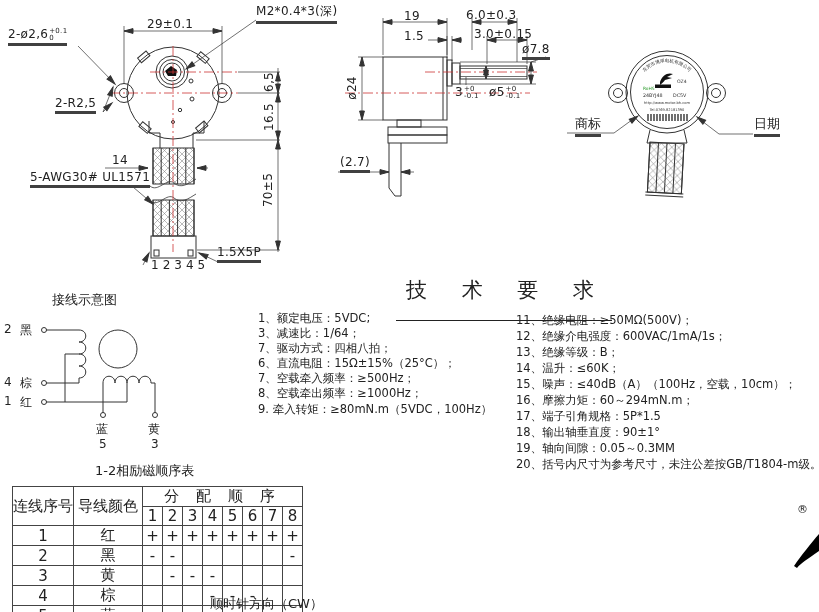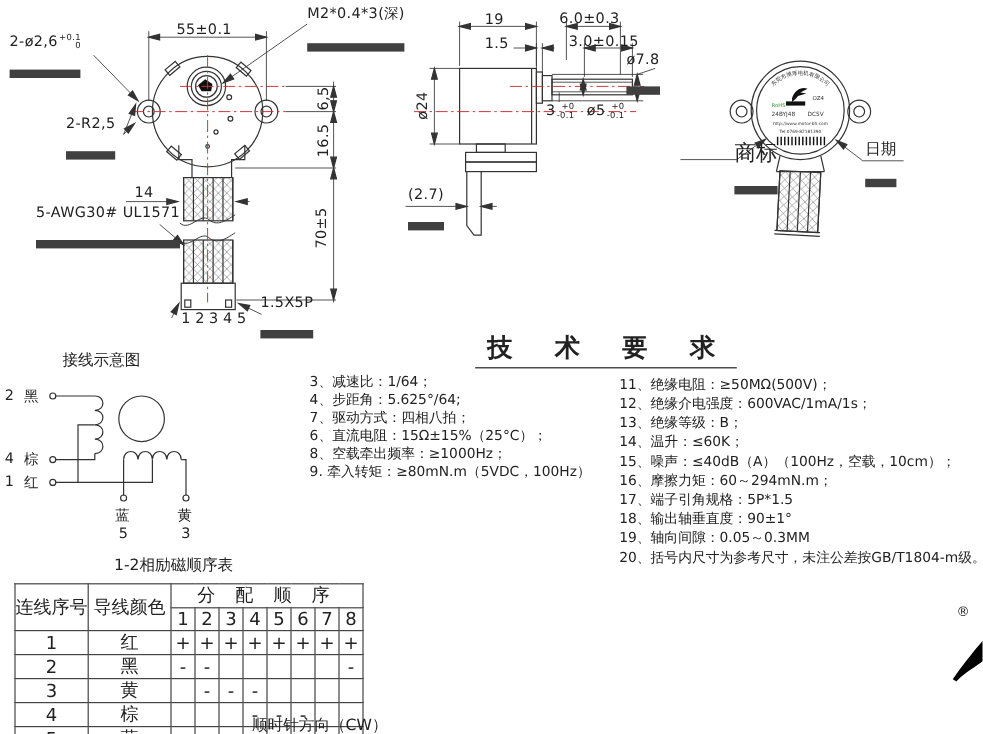--- a/index.html
+++ b/index.html
@@ -1,27 +1,27 @@
 <!DOCTYPE html>
 <html><head>
 <meta charset="utf-8">
 <style>
   html,body{margin:0;padding:0;background:#fff;}
   #canvas{position:relative;width:819px;height:612px;background:#ffffff;overflow:hidden;
           font-family:"DejaVu Sans",sans-serif;color:#222;}
   .abs{position:absolute;}
   .dim{font-size:12px;color:#222;white-space:nowrap;letter-spacing:.3px;}
-  .ul{border-bottom:7px solid #404040;padding-bottom:16px;}
+  .ul{border-bottom:3px solid #404040;padding-bottom:1px;}
   .vtext{transform:rotate(-90deg);transform-origin:center center;text-align:center;}
   .tolstack{display:inline-flex;flex-direction:column;font-size:7px;line-height:7px;
             vertical-align:middle;margin-left:1px;font-style:normal;}
-  .tolstack i{font-style:normal;text-align:right;}
+  .tolstack i{font-style:normal;}
   .cn{font-size:12px;white-space:nowrap;}
-  .tech-title{font-family:"DejaVu Serif",serif;font-size:21px;font-weight:700;
-              letter-spacing:14px;border-bottom:1.5px solid #222;padding:0 4px 2px 10px;text-align:right;}
+  .tech-title{font-family:"DejaVu Serif",serif;font-size:21px;font-weight:400;
+              letter-spacing:14px;border-bottom:1.5px solid #222;padding:0 4px 16px 10px;text-align:right;}
   .tech-item{font-size:11.5px;white-space:nowrap;}
   .tech-left .tech-item{line-height:15.1px;}
   .tech-right .tech-item{line-height:16px;}
   table.exc{border-collapse:collapse;font-size:15px;table-layout:fixed;padding-left:40px;}
   table.exc td,table.exc th{border:1px solid #444;text-align:center;padding:0;
     font-weight:normal;overflow:hidden;white-space:nowrap;}
   .pins{letter-spacing:4px;}
 </style>
 </head>
 <body>
@@ -195,21 +195,21 @@
       <path d="M46,402 H127 V383"></path>
       <path d="M103,383 c0,-9 12,-9 12,0 c0,-9 12,-9 12,0 c0,-9 12,-9 12,0 c0,-9 12,-9 12,0"></path>
       <path d="M103,383 V413"></path>
       <path d="M151,383 H155 V413"></path>
       <circle cx="118" cy="349" r="19"></circle>
     </g>
 
     <path d="M794,566 C801,556 811,543 819,534 L819,551 C809,558 801,563 797,568 Z" fill="#000"></path>
   </svg>
 
-  <div class="abs dim" style="left:147px;top:17px">55±0.1</div>
+  <div class="abs dim" style="left:147px;top:17px">29±0.1</div>
   <div class="abs dim ul" style="left:256px;top:3px">M2*0.4*3(深)</div>
   <div class="abs dim ul" style="left:8px;top:27px">
     <span>2-ø2,6</span><span class="tolstack">
         <i>+0.1</i>
         <i>0</i>
       </span>
   </div>
   <div class="abs dim ul" style="left:55px;top:96px">2-R2,5</div>
   <div class="abs dim vtext" style="left:254px;top:75px;width:30px">6,5</div>
   <div class="abs dim vtext" style="left:249px;top:110px;width:40px">16.5</div>
@@ -232,41 +232,42 @@
       </span>
   </div>
   <div class="abs dim" style="left:489px;top:85px">
     <span>ø5</span><span class="tolstack">
         <i>+0</i>
         <i>-0.1</i>
       </span>
   </div>
   <div class="abs dim ul" style="left:340px;top:155px">(2.7)</div>
 
-  <div class="abs cn ul" style="left:612px;top:115px;font-size:18px">商标</div>
-  <div class="abs cn ul" style="left:721px;top:115px;font-size:13px">日期</div>
+  <div class="abs cn ul" style="left:575px;top:115px;font-size:13px">商标</div>
+  <div class="abs cn ul" style="left:754px;top:115px;font-size:13px">日期</div>
 
   <div class="abs cn" style="left:52px;top:291px;font-size:13px">接线示意图</div>
   <div class="abs cn" style="left:4px;top:322px">2</div>
   <div class="abs cn" style="left:20px;top:322px">黑</div>
   <div class="abs cn" style="left:4px;top:375px">4</div>
   <div class="abs cn" style="left:20px;top:375px">棕</div>
   <div class="abs cn" style="left:4px;top:394px">1</div>
   <div class="abs cn" style="left:20px;top:394px">红</div>
   <div class="abs cn" style="left:96px;top:421px">蓝</div>
   <div class="abs cn" style="left:99px;top:437px">5</div>
   <div class="abs cn" style="left:148px;top:421px">黄</div>
   <div class="abs cn" style="left:151px;top:437px">3</div>
 
   <div class="abs tech-title" style="left:396px;top:276px">技 术 要 求</div>
   <div class="abs tech-left" style="left:258px;top:311px">
+    <div class="tech-item">1、额定电压：5VDC;</div>
     <div class="tech-item">3、减速比：1/64；</div>
-    <div class="tech-item">4、步距角：5.625°/64;</div>
     <div class="tech-item">7、驱动方式：四相八拍；</div>
     <div class="tech-item">6、直流电阻：15Ω±15%（25°C）；</div>
+    <div class="tech-item">7、空载牵入频率：≥500Hz；</div>
     <div class="tech-item">8、空载牵出频率：≥1000Hz；</div>
     <div class="tech-item">9. 牵入转矩：≥80mN.m（5VDC，100Hz）</div>
   </div>
   <div class="abs tech-right" style="left:516px;top:312px">
     <div class="tech-item">11、绝缘电阻：≥50MΩ(500V)；</div>
     <div class="tech-item">12、绝缘介电强度：600VAC/1mA/1s；</div>
     <div class="tech-item">13、绝缘等级：B；</div>
     <div class="tech-item">14、温升：≤60K；</div>
     <div class="tech-item">15、噪声：≤40dB（A）（100Hz，空载，10cm）；</div>
     <div class="tech-item">16、摩擦力矩：60～294mN.m；</div>

